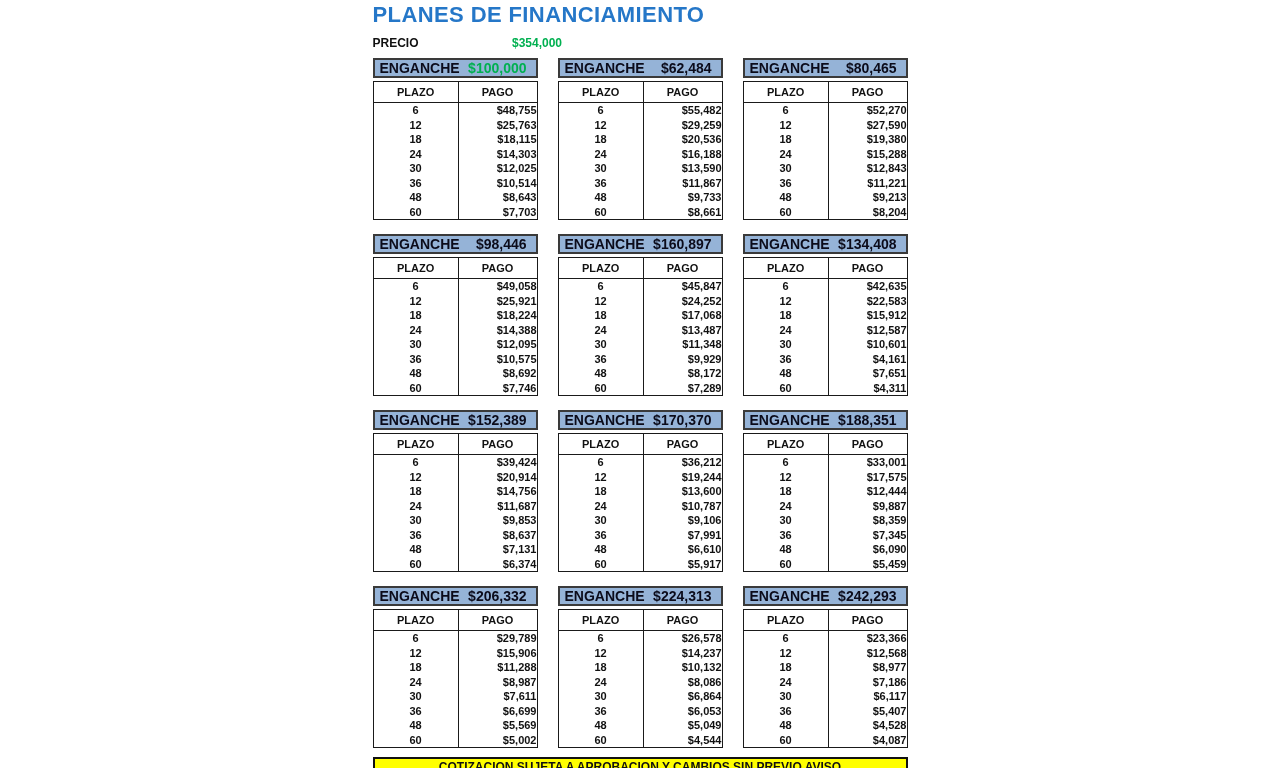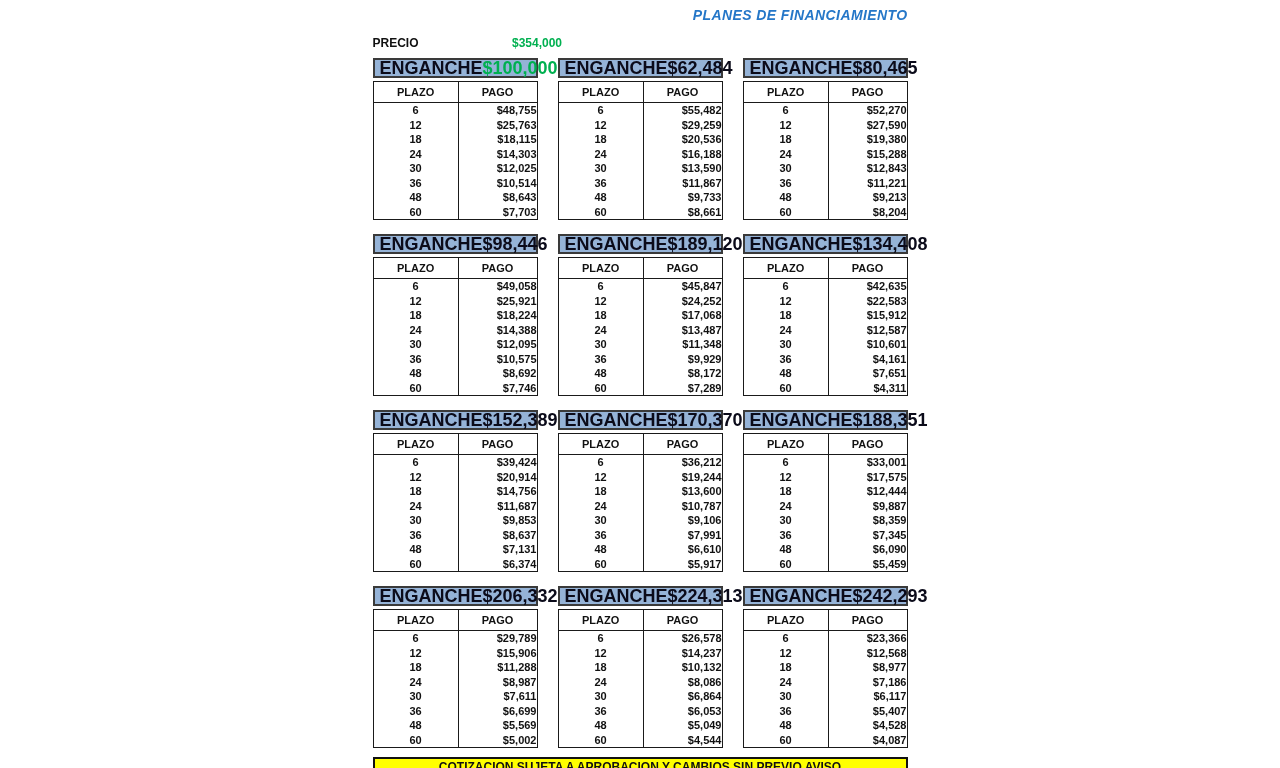--- a/index.html
+++ b/index.html
@@ -14,28 +14,27 @@
   body{
     width:1280px; height:768px;
     background:#ffffff;
     font-family:"Liberation Sans", sans-serif;
     font-weight:bold;
     color:#111;
   }
   .sheet{ width:535px; margin:0 auto; padding-top:3px; }
 
   .title{
-    text-align:right;
+    text-align:left;
     color:var(--title-blue);
-    font-size:14px;
+    font-size:22px;
     font-weight:800;
     letter-spacing:.4px;
     line-height:24px;
     white-space:nowrap;
-    font-style:italic;
   }
 
   .meta{ margin-top:7px; font-size:12px; }
   .meta-row{ display:flex; height:17px; align-items:center; }
   .meta-label{ width:97px; color:#111; }
   .meta-value{ width:135px; text-align:center; color:var(--green); }
 
   .plans-grid{
     display:grid;
     grid-template-columns:repeat(3,165px);
@@ -43,21 +42,21 @@
     row-gap:14px;
     margin-top:7px;
   }
 
   .enganche-bar{
     display:flex; justify-content:space-between; align-items:center;
     background:var(--enganche-bg);
     border:2px solid #3a3a3a;
     height:20px;
     padding:0 9px 0 5px;
-    font-size:18px;
+    font-size:14px;
     color:#0b0b1a;
   }
   .enganche-bar .green{ color:var(--green); }
 
   table.pay-table{
     width:100%;
     border-collapse:collapse;
     margin-top:3px;
     border:1.5px solid var(--line);
     font-size:11px;
@@ -297,21 +296,21 @@
               <td class="plazo-cell">60</td>
               <td class="pago-cell">$7,746</td>
             </tr>
           </tbody>
     </table>
   </div>
 
   <div class="plan">
     <div class="enganche-bar">
       <span>ENGANCHE</span>
-      <span>$189,120</span>
+      <span>$160,897</span>
     </div>
     <table class="pay-table">
       <thead>
         <tr>
           <th>PLAZO</th>
           <th>PAGO</th>
         </tr>
       </thead>
       <tbody>
             <tr>

